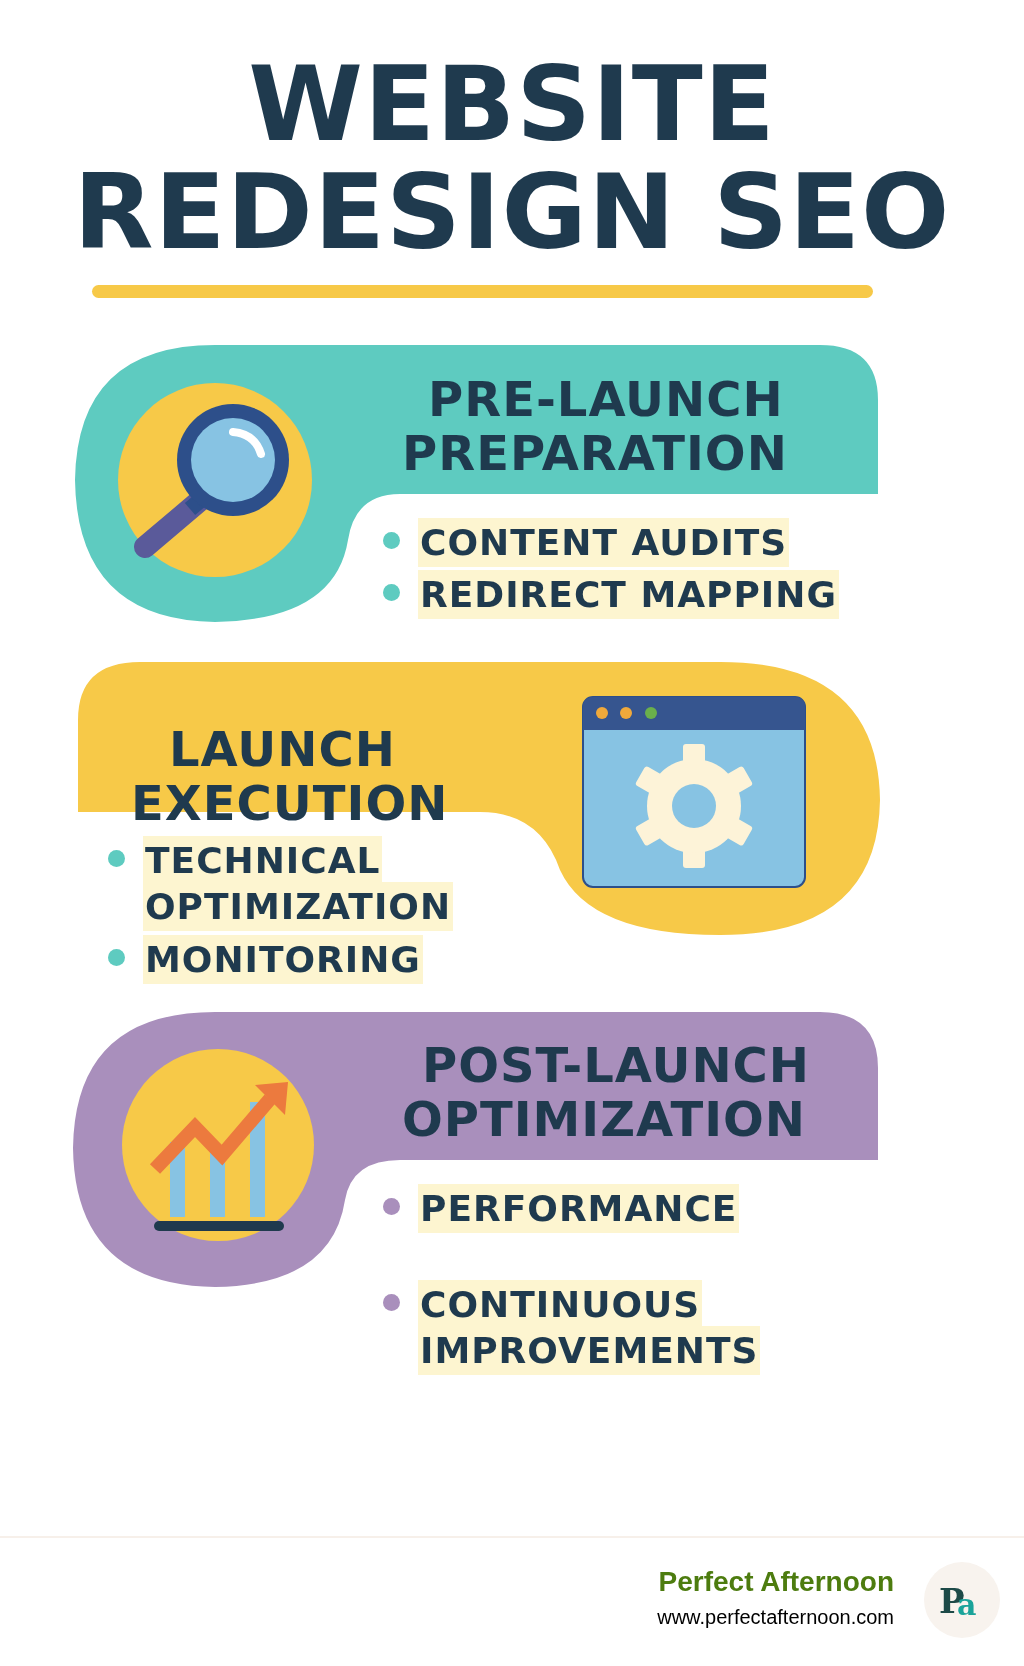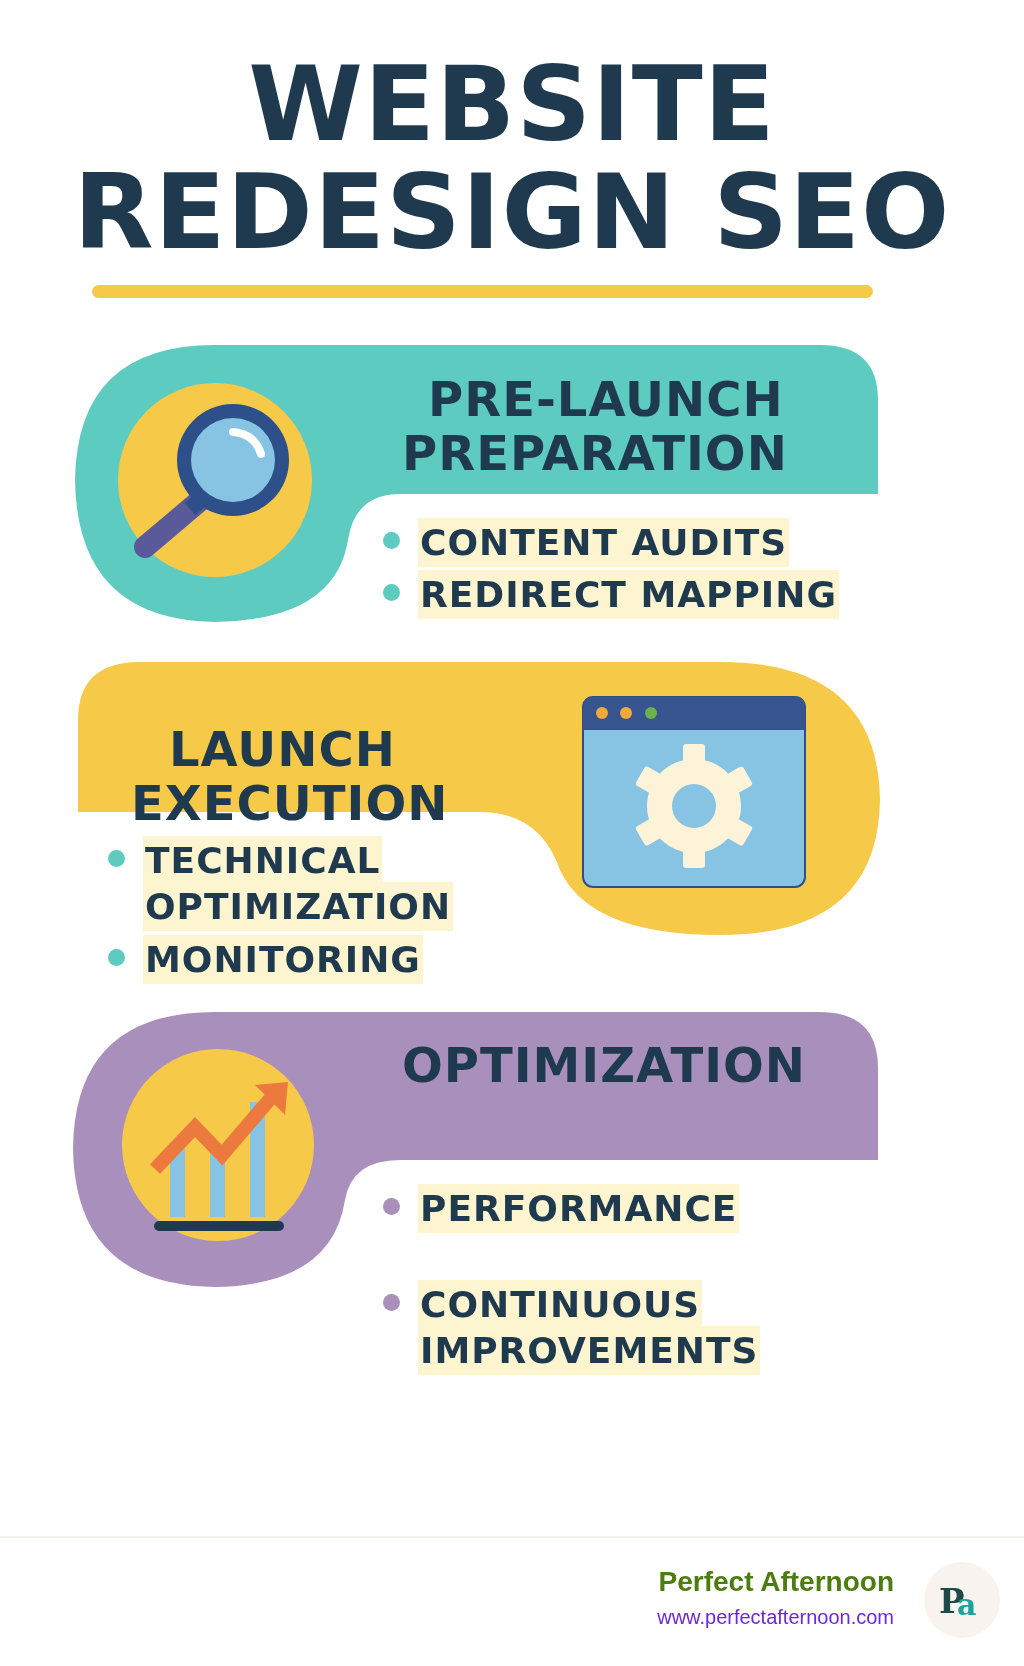--- a/index.html
+++ b/index.html
@@ -10,21 +10,21 @@
   .t2{top:160px;font-size:104px;line-height:104px;}
   .rule{left:92px;top:285px;width:781px;height:13px;border-radius:7px;background:#f7c948;}
   .heading{position:absolute;color:#1f3a4e;font-weight:bold;font-size:48px;line-height:54px;letter-spacing:1px;font-family:"DejaVu Sans",sans-serif;}
   .item{position:absolute;display:flex;align-items:flex-start;}
   .dot{width:17px;height:17px;border-radius:50%;margin-top:12px;margin-right:18px;flex:none;}
   .itext{color:#1f3a4e;font-weight:bold;font-size:36px;line-height:46px;letter-spacing:1px;font-family:"DejaVu Sans",sans-serif;}
   .itext span{background:#fdf5d0;box-decoration-break:clone;-webkit-box-decoration-break:clone;padding:4px 2px;}
   .footer-line{left:0;top:1536px;width:1024px;height:2px;background:#f7f0ea;}
   .brand{position:absolute;right:130px;top:1568px;text-align:right;font-family:"Liberation Sans",sans-serif;}
   .brand-name{font-size:28px;font-weight:bold;color:#4d7c0f;line-height:28px;}
-  .brand-url{font-size:20px;color:#6d28d9;line-height:30px;margin-top:6px;}
+  .brand-url{font-size:20px;color:#000000;line-height:30px;margin-top:6px;}
   .logo{left:924px;top:1562px;width:76px;height:76px;border-radius:50%;background:#f8f3ee;display:flex;align-items:center;justify-content:center;}
 </style>
 </head>
 <body>
 
 <div class="title t1">WEBSITE</div>
 <div class="title t2">REDESIGN SEO</div>
 <div class="abs rule"></div>
 
 <div>
@@ -95,20 +95,21 @@
   <svg class="abs" style="left:120px;top:1047px;" width="196" height="196" viewBox="0 0 196 196">
     <circle cx="98" cy="98" r="96" fill="#f7c948"></circle>
     <rect x="50" y="95" width="15" height="75" fill="#87c3e3"></rect>
     <rect x="90" y="105" width="15" height="65" fill="#87c3e3"></rect>
     <rect x="130" y="55" width="15" height="115" fill="#87c3e3"></rect>
     <polyline points="35,122 75,80 102,108 150,52" fill="none" stroke="#ec7a3e" stroke-width="14" stroke-linejoin="miter"></polyline>
     <polygon points="135,38 168,35 165,68" fill="#ec7a3e"></polygon>
     <rect x="34" y="174" width="130" height="10" rx="5" fill="#1f3a4e"></rect>
   </svg>
   <div class="heading" style="left:402px;top:1038px;">
+    <div style="padding-left:20px;">POST-LAUNCH</div>
     <div>OPTIMIZATION</div>
   </div>
   <div class="item" style="left:383px;top:1186px;">
     <span class="dot" style="background:#a98fbc;"></span>
     <div class="itext">
       <span>PERFORMANCE</span><br>
     </div>
   </div>
   <div class="item" style="left:383px;top:1282px;">
     <span class="dot" style="background:#a98fbc;"></span>

